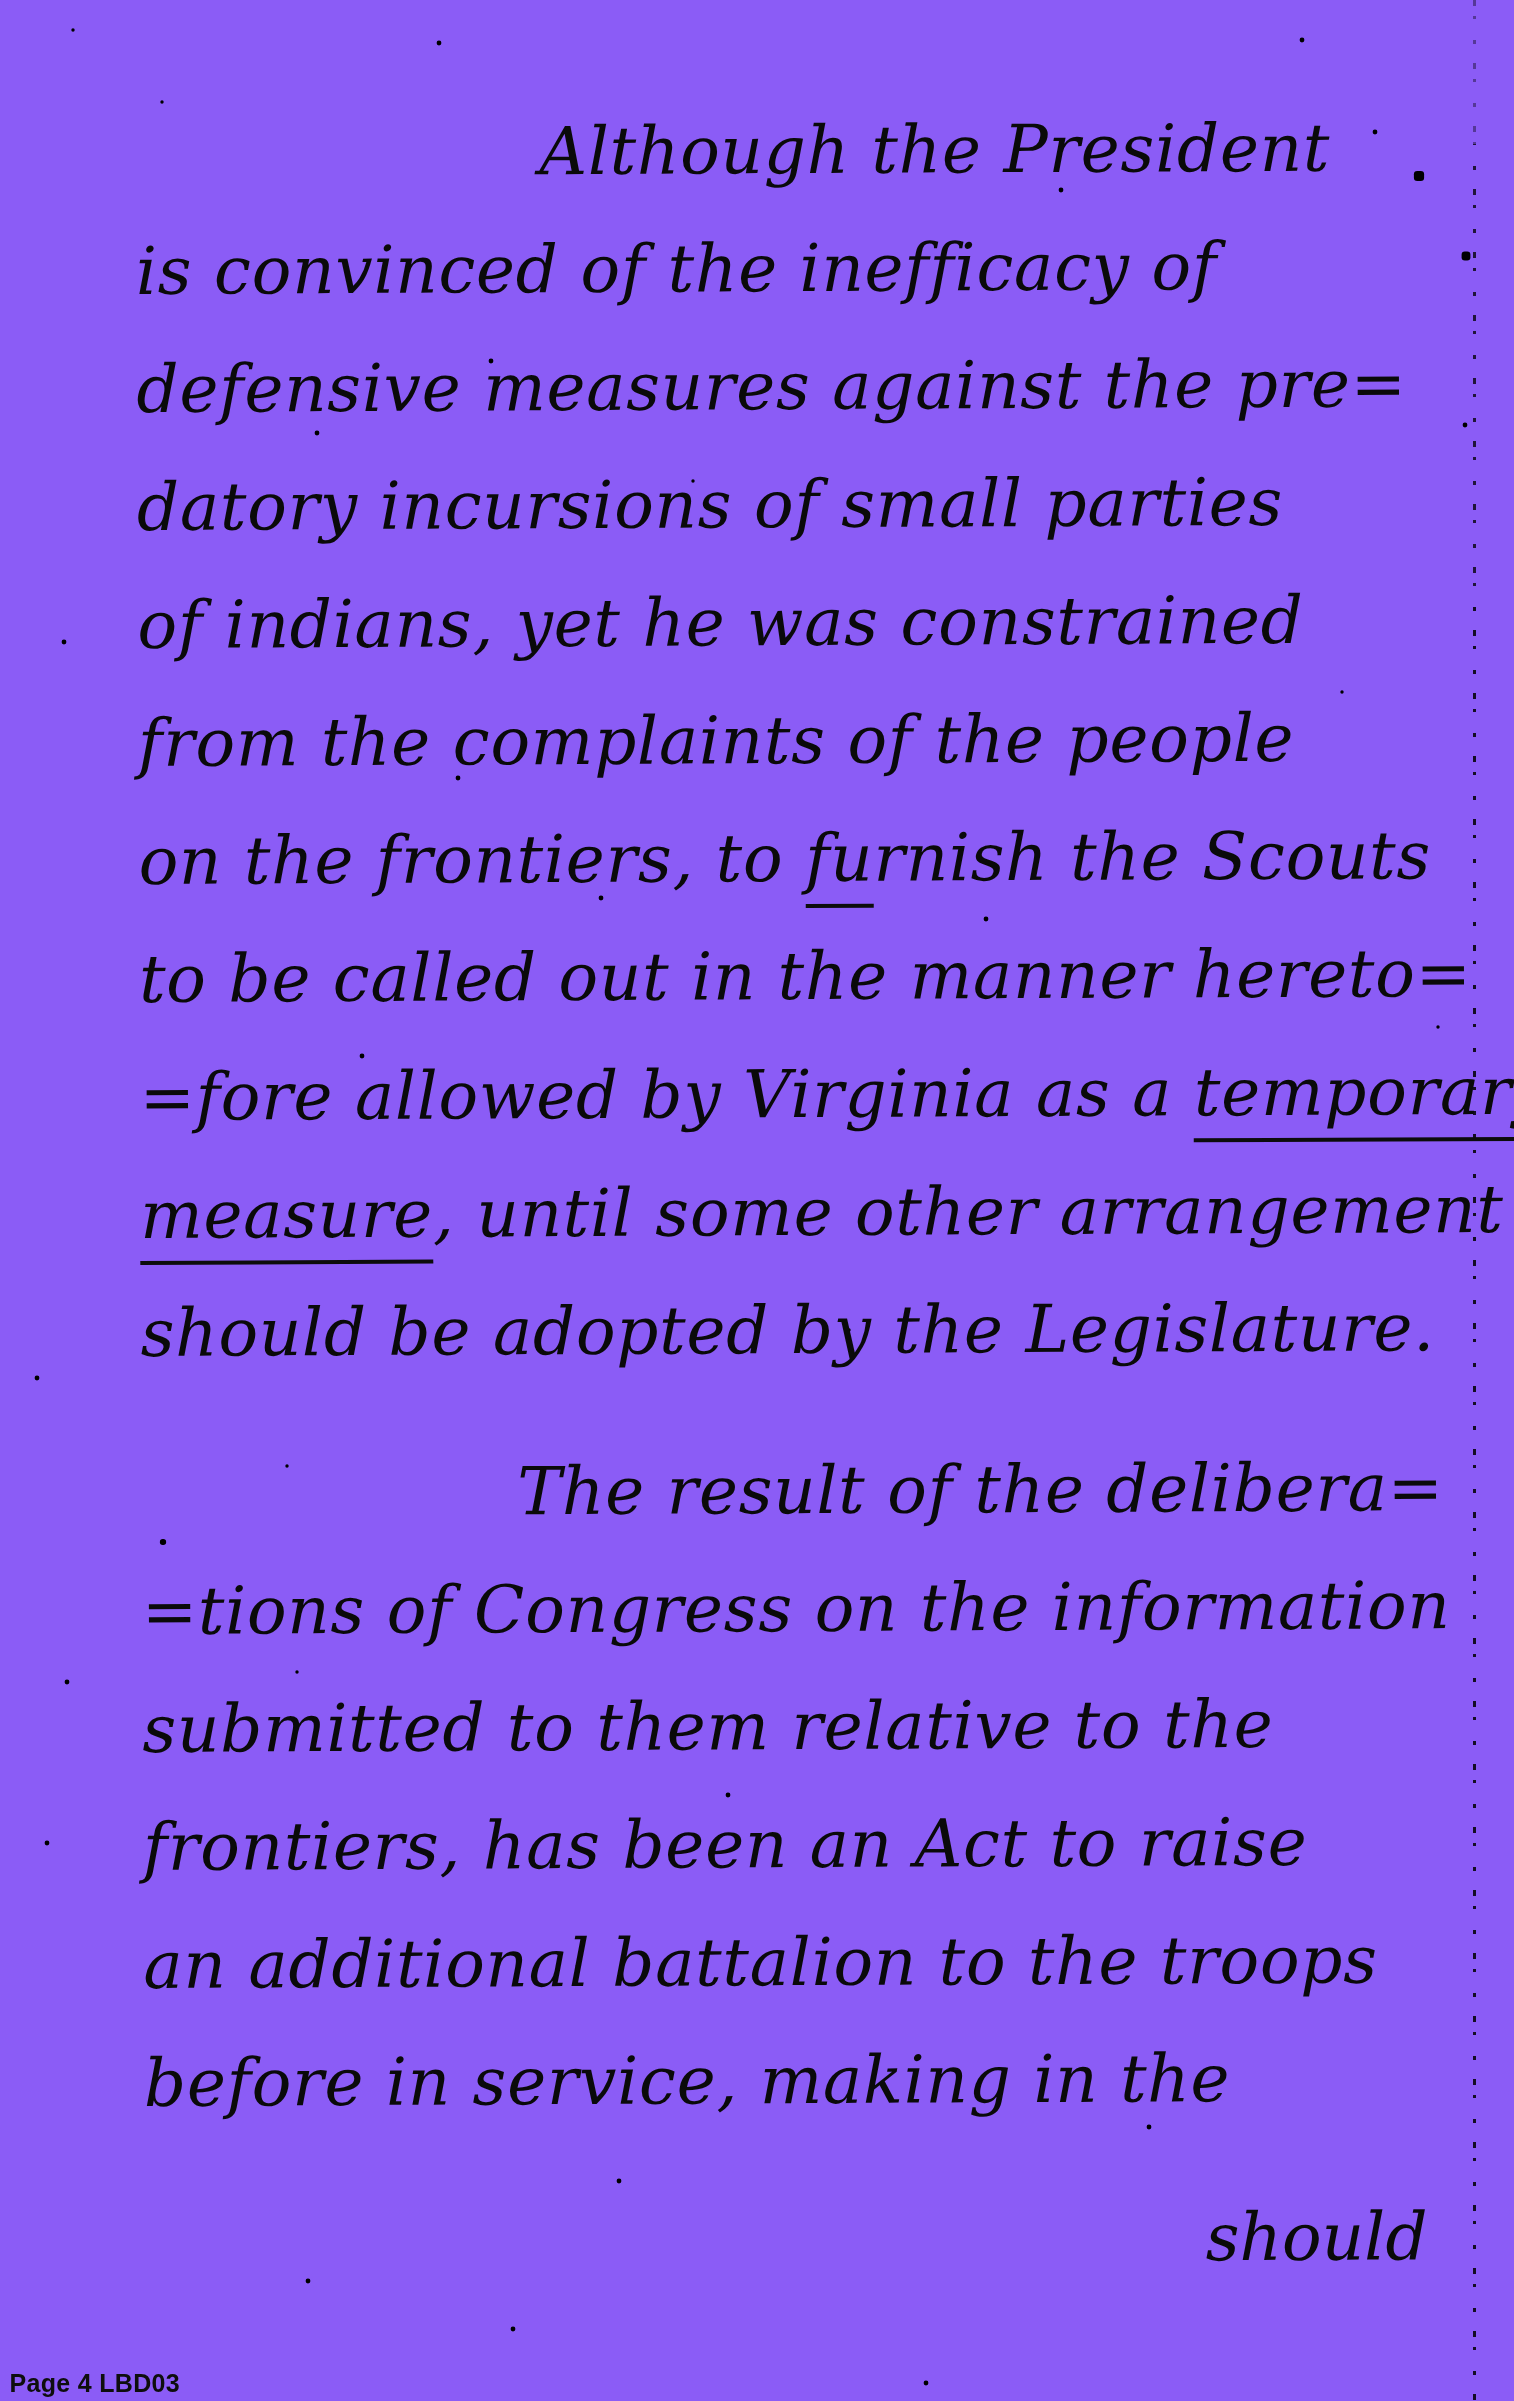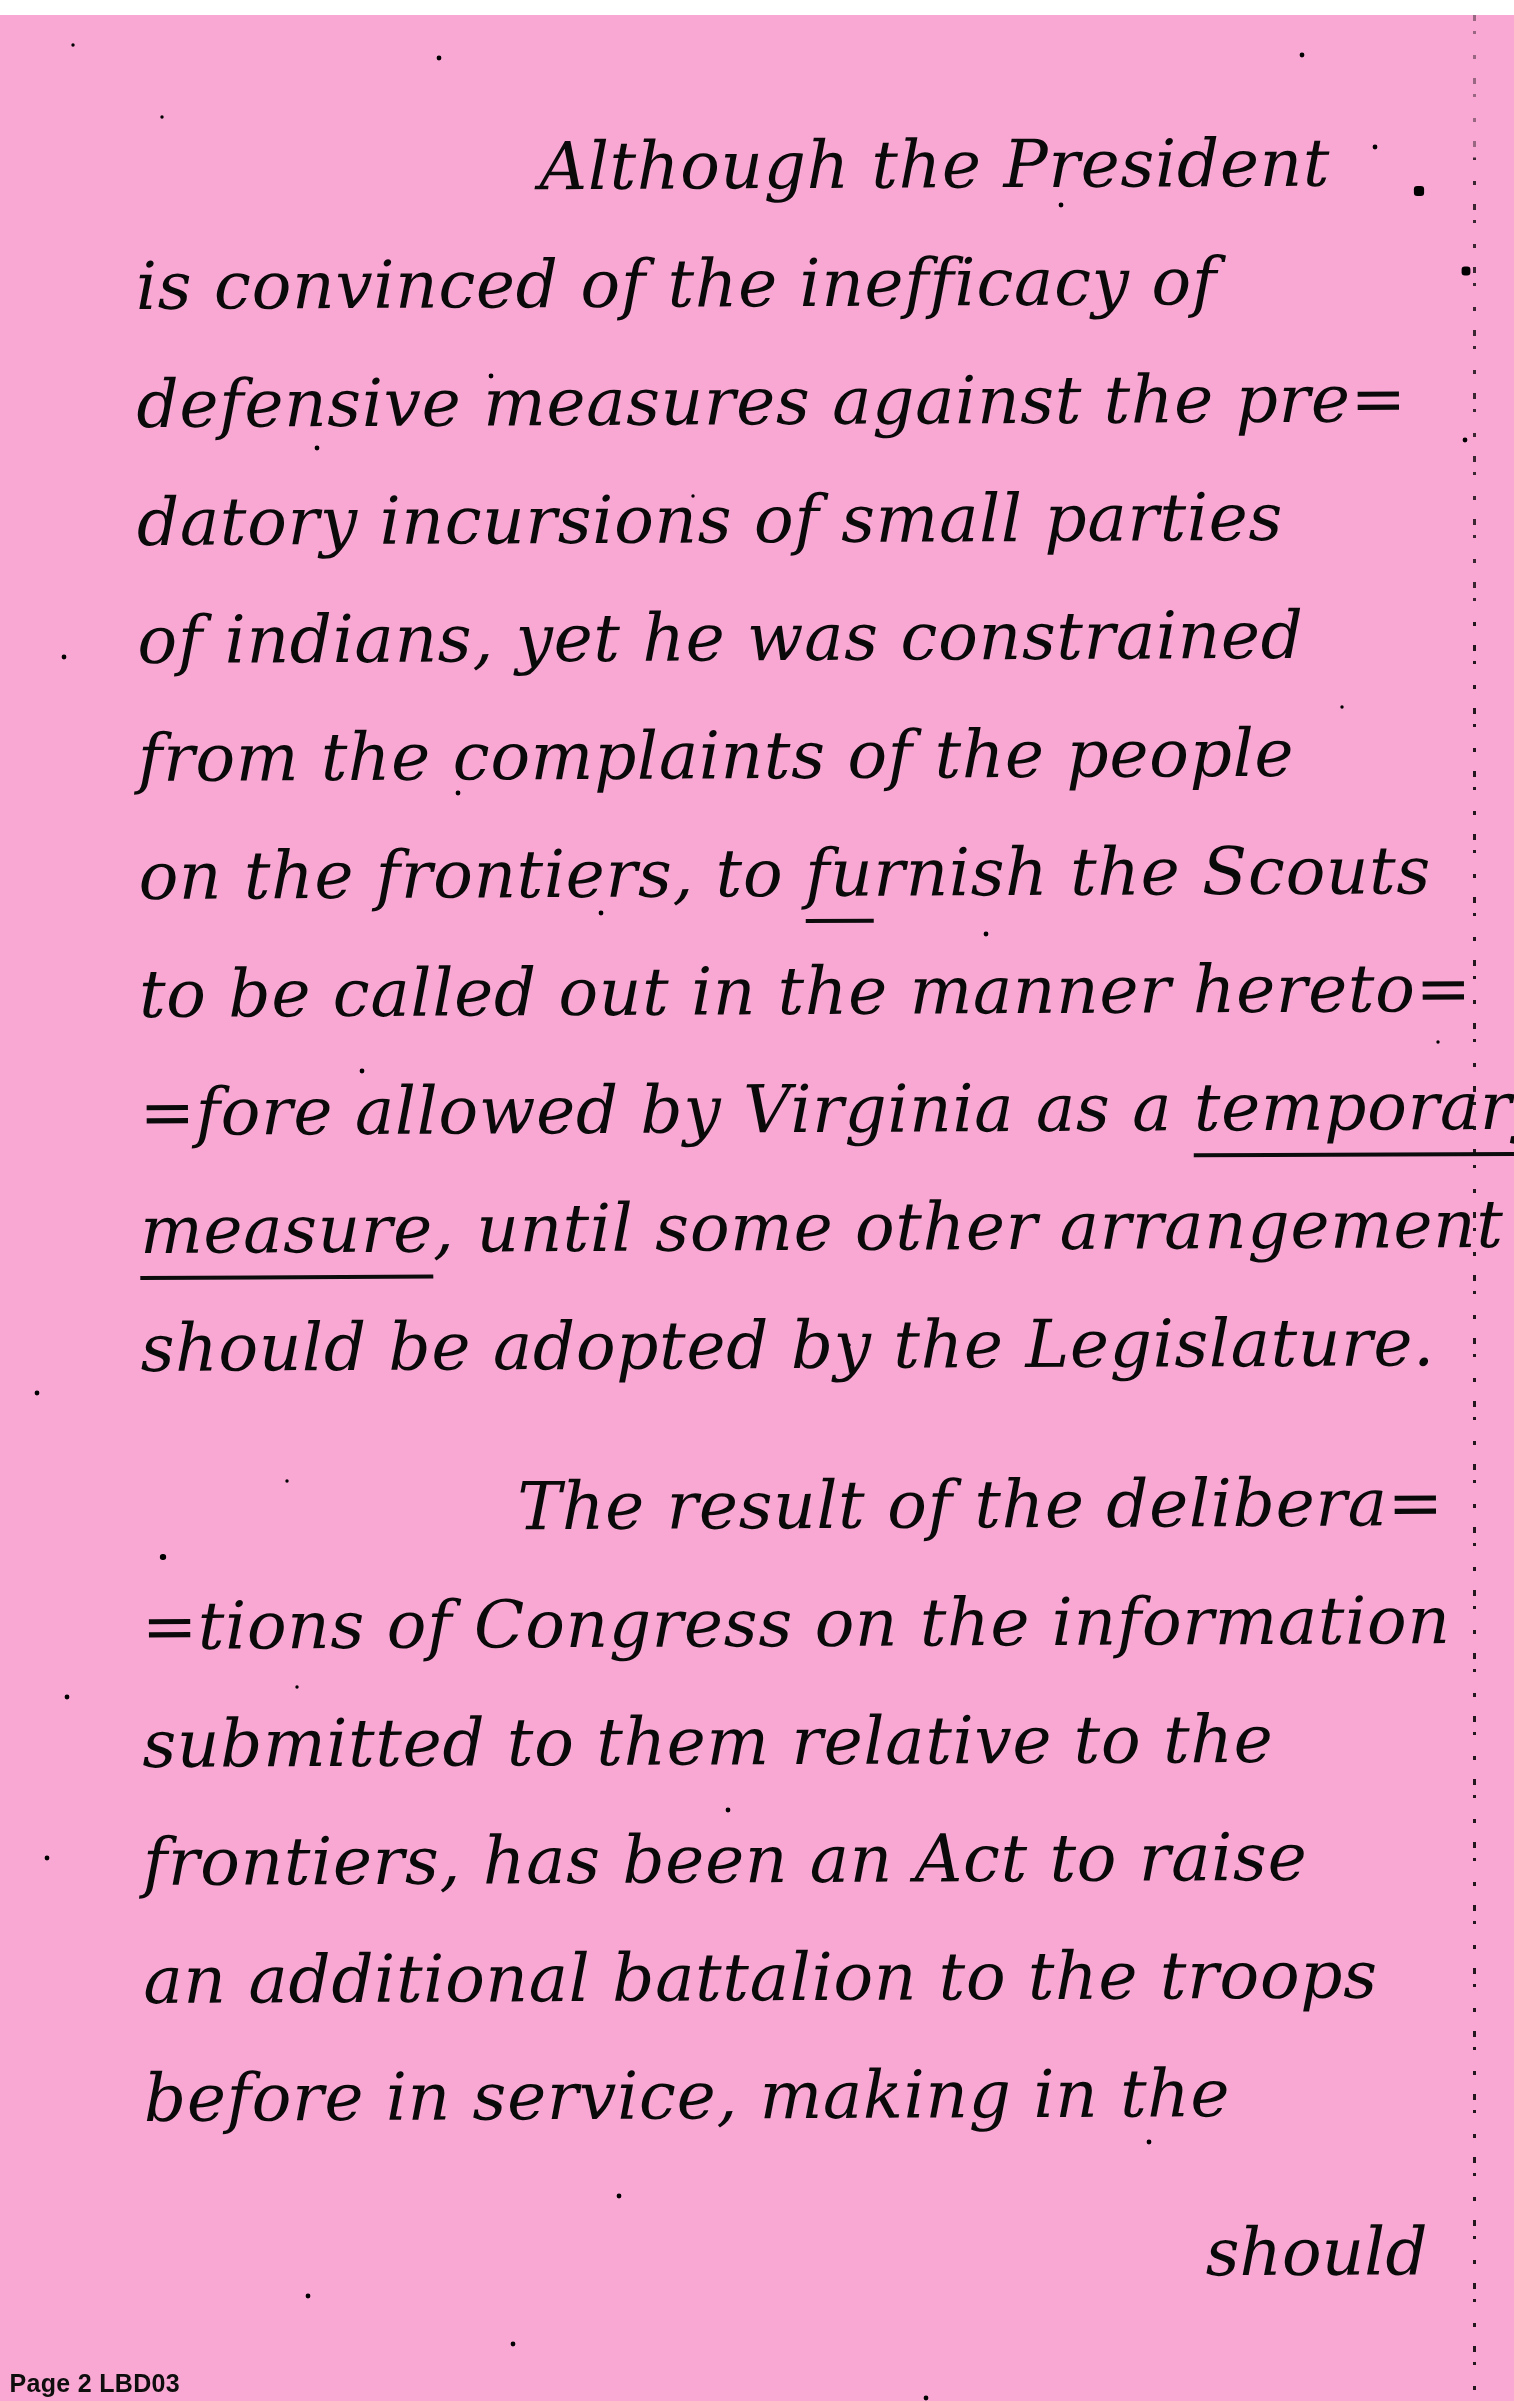--- a/index.html
+++ b/index.html
@@ -9,22 +9,21 @@
   }
   body {
     width: 1514px;
     height: 2401px;
     position: relative;
     overflow: hidden;
   }
   .page {
     position: absolute;
     inset: 0;
-    background: #f9a8d4;
-    margin-top: 15px;
+    background: #8b5cf6;
   }
   
   .text-block {
     position: absolute;
     top: 92px;
     left: 140px;
     width: 1324px;
     transform: rotate(-0.25deg);
     font-family: "DejaVu Serif", serif;
     font-style: italic;
@@ -155,16 +154,16 @@
         <div class="line"><span class="seg">submitted to them relative to the</span></div>
         <div class="line"><span class="seg">frontiers, has been an Act to raise</span></div>
         <div class="line"><span class="seg">an additional battalion to the troops</span></div>
         <div class="line"><span class="seg">before in service, making in the</span></div>
       </div>
       <div class="catchword-line">
       <span class="seg">should</span>
     </div>
   </div>
 
-  <div class="footer">Page 2 LBD03</div>
+  <div class="footer">Page 4 LBD03</div>
 
 </div>
 
 
 </body></html>

